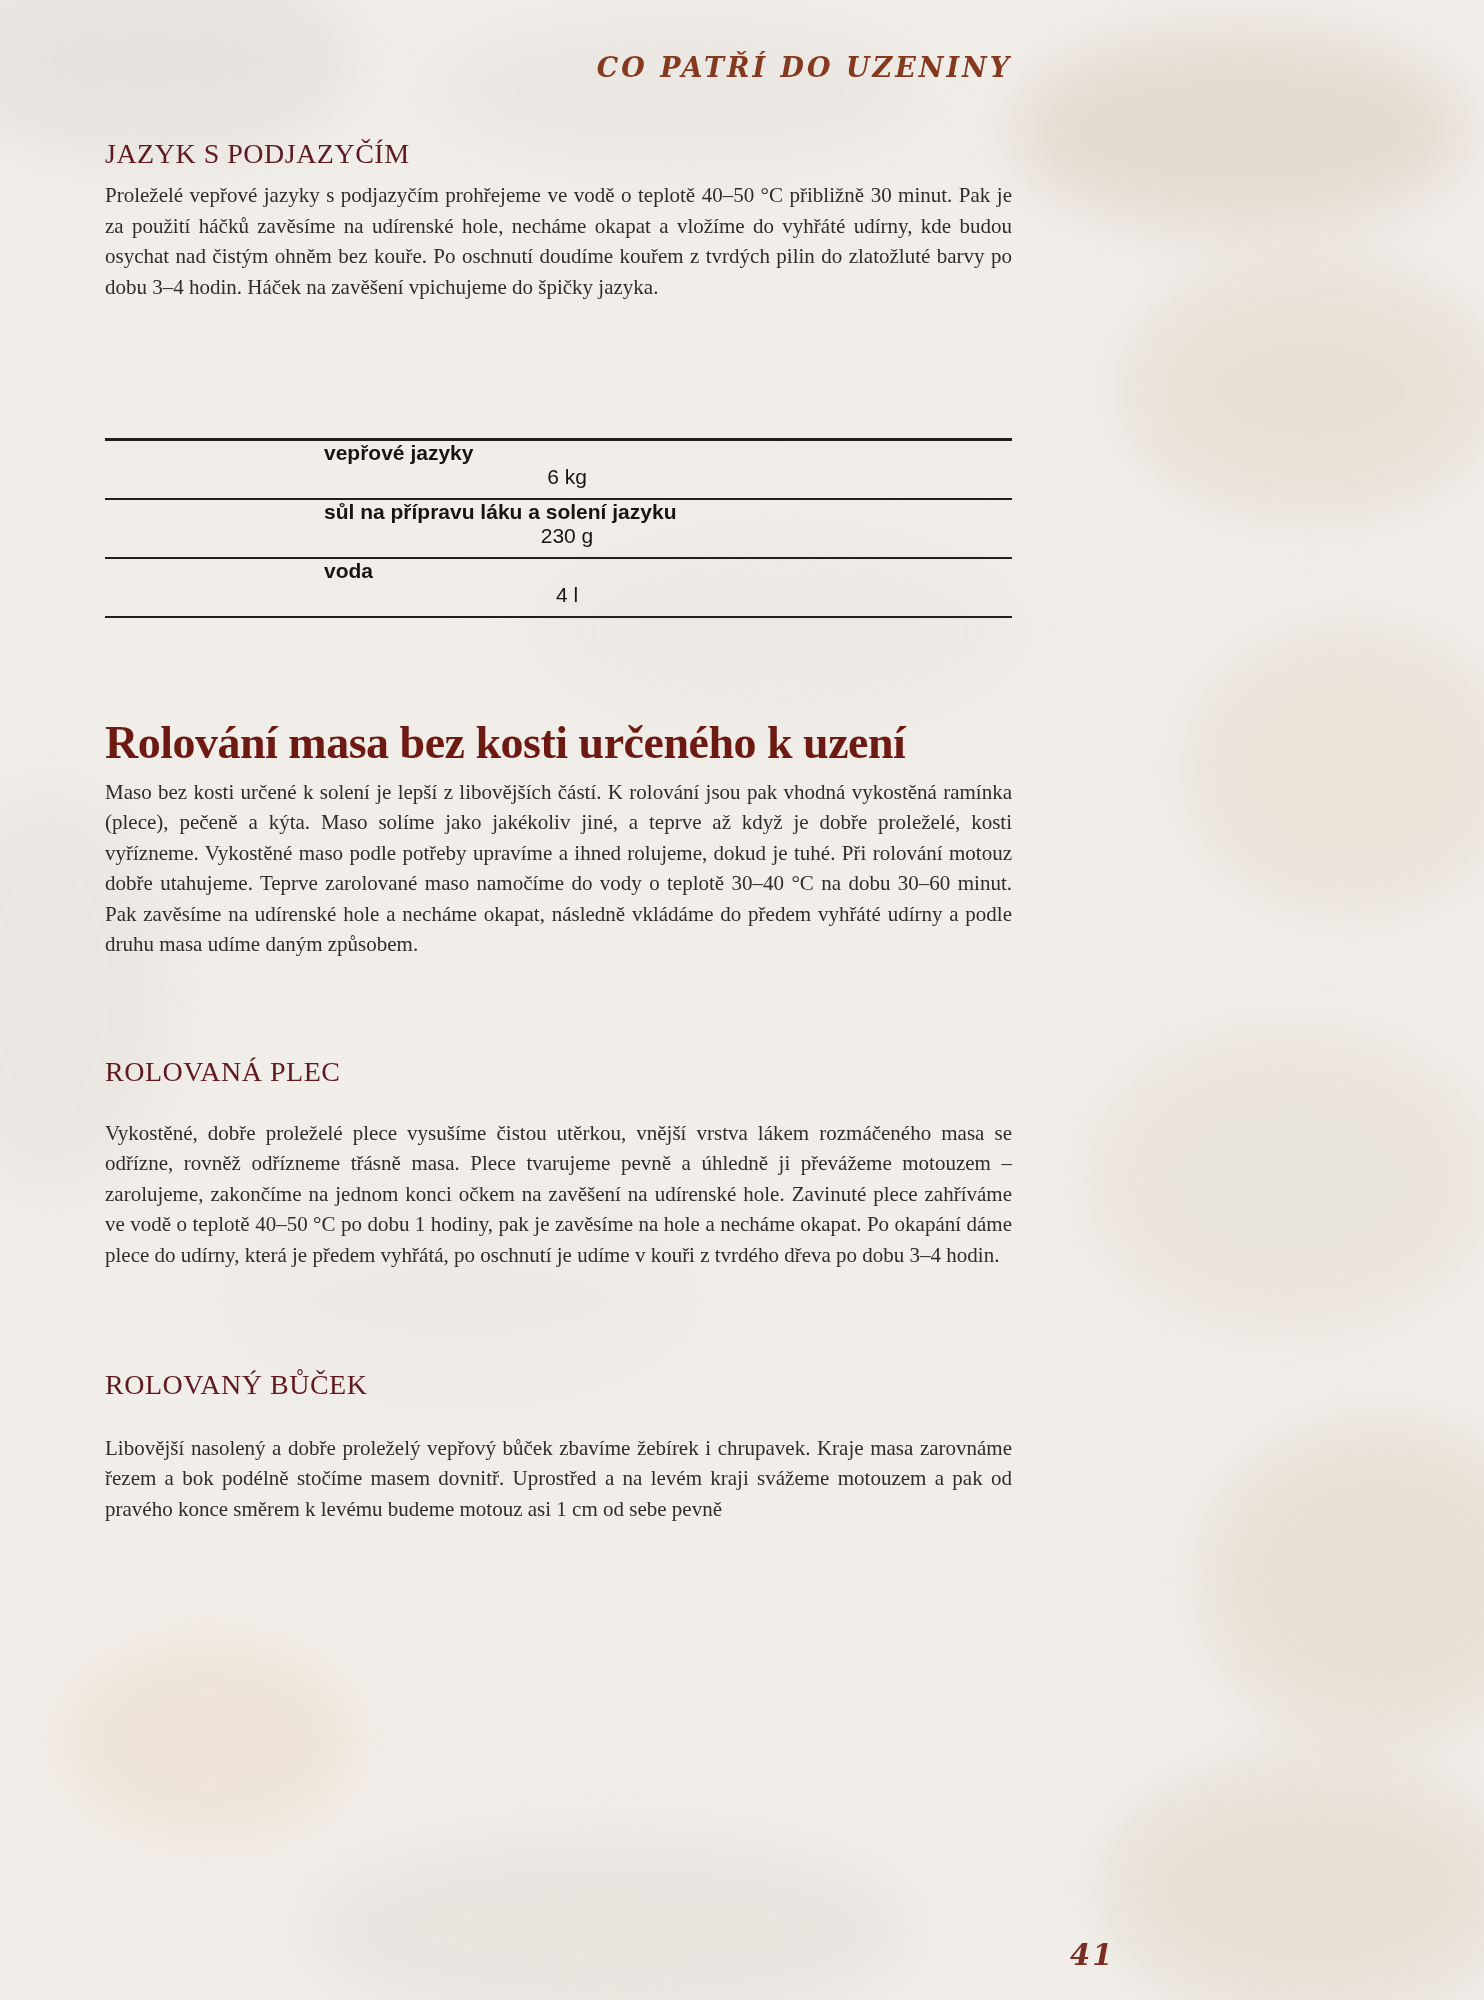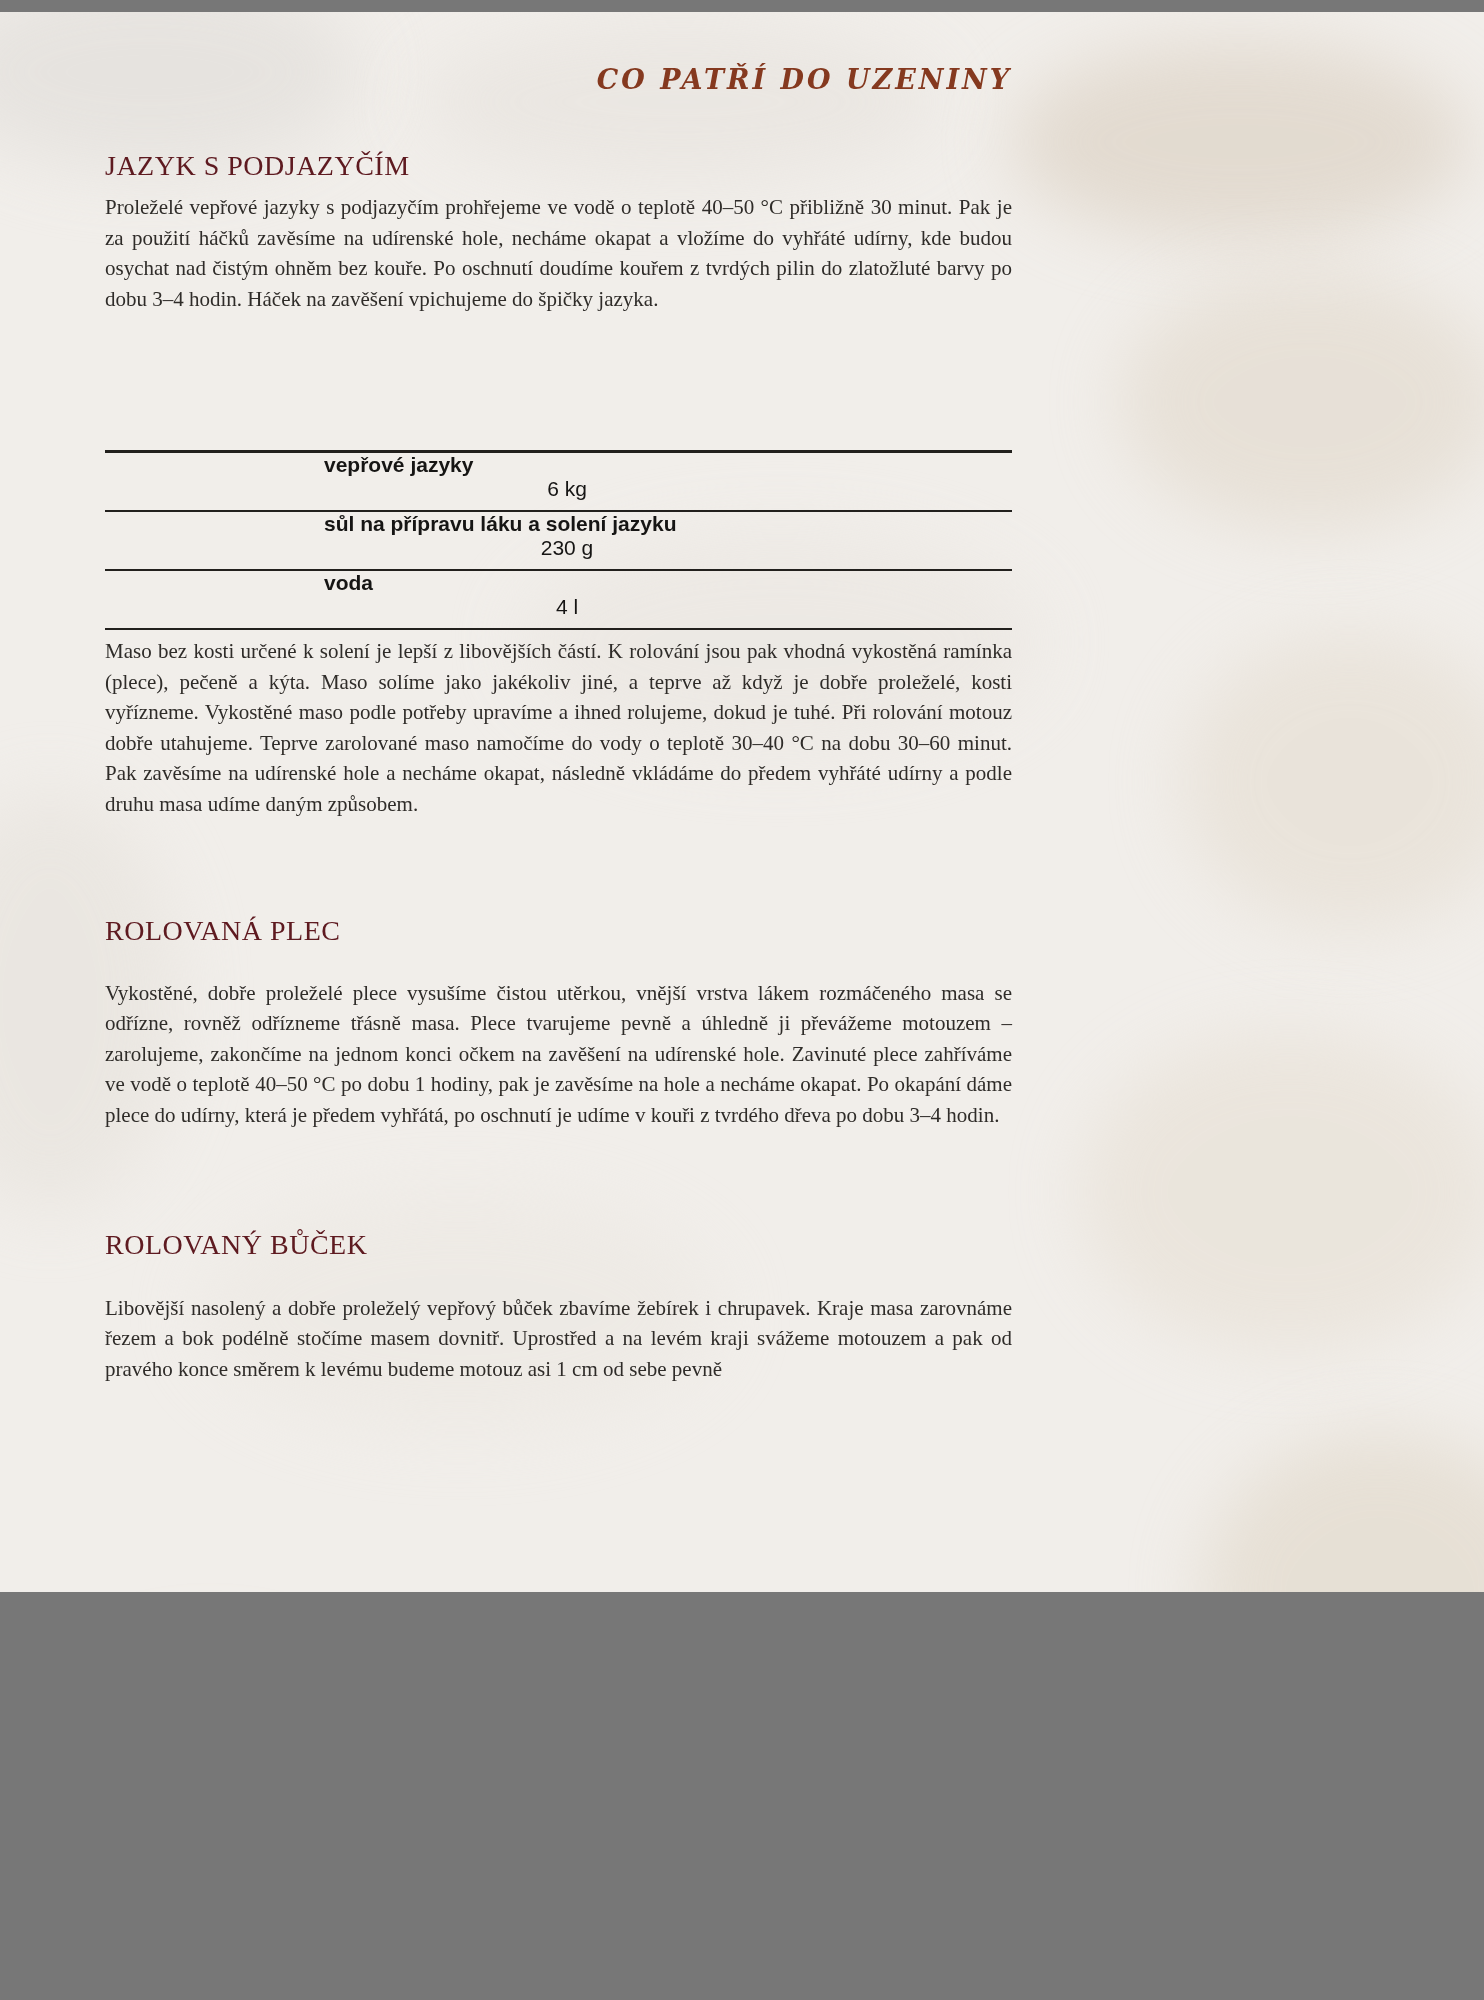--- a/index.html
+++ b/index.html
@@ -9,24 +9,24 @@
     --c-chapter-heading:#6d1b12;
     --c-body-text:#2f2c29;
     --c-table-text:#161514;
     --c-table-rule:#22201d;
     --c-page-number:#7b2d22;
   }
   html,body{margin:0;padding:0;}
   body{background:#777;}
   .page{
     position:relative;
-    width:1484px;height:1580px;
+    width:1484px;height:2000px;
     background:var(--c-paper);
     overflow:hidden;
-    margin:12px auto;
+    margin:0 auto;
   }
   
   .texture{position:absolute;inset:0;pointer-events:none;}
   .blotch{position:absolute;border-radius:50%;filter:blur(34px);}
   
   .content{
     position:absolute;left:105px;top:0;width:907px;
   }
   .running-head{
     position:absolute;top:52px;left:0;width:907px;
@@ -143,20 +143,21 @@
             <span class="ing-label">sůl na přípravu láku a solení jazyku</span>
             <span class="ing-value">230 g</span>
           </div>
           <div class="ing-row">
             <span class="ing-label">voda</span>
             <span class="ing-value">4 l</span>
           </div>
         </div>
     </div>
 
+    <h1 class="chapter-heading">Rolování masa bez kosti určeného k uzení</h1>
     <p class="body-par after-chapter">Maso bez kosti určené k solení je lepší z libovějších částí. K rolování jsou pak vhodná vykostěná ramínka (plece), pečeně a kýta. Maso solíme jako jakékoliv jiné, a teprve až když je dobře proleželé, kosti vyřízneme. Vykostěné maso podle potřeby upravíme a ihned rolujeme, dokud je tuhé. Při rolování motouz dobře utahujeme. Teprve zarolované maso namočíme do vody o teplotě 30–40 °C na dobu 30–60 minut. Pak zavěsíme na udírenské hole a necháme okapat, následně vkládáme do předem vyhřáté udírny a podle druhu masa udíme daným způsobem.</p>
 
     <h2 class="section-heading mid">ROLOVANÁ PLEC</h2>
     <p class="body-par after-mid">Vykostěné, dobře proleželé plece vysušíme čistou utěrkou, vnější vrstva lákem rozmáčeného masa se odřízne, rovněž odřízneme třásně masa. Plece tvarujeme pevně a úhledně ji převážeme motouzem – zarolujeme, zakončíme na jednom konci očkem na zavěšení na udírenské hole. Zavinuté plece zahříváme ve vodě o teplotě 40–50 °C po dobu 1 hodiny, pak je zavěsíme na hole a necháme okapat. Po okapání dáme plece do udírny, která je předem vyhřátá, po oschnutí je udíme v kouři z tvrdého dřeva po dobu 3–4 hodin.</p>
 
     <h2 class="section-heading low">ROLOVANÝ BŮČEK</h2>
     <p class="body-par after-low">Libovější nasolený a dobře proleželý vepřový bůček zbavíme žebírek i chrupavek. Kraje masa zarovnáme řezem a bok podélně stočíme masem dovnitř. Uprostřed a na levém kraji svážeme motouzem a pak od pravého konce směrem k levému budeme motouz asi 1 cm od sebe pevně</p>
 
   </div>
 

